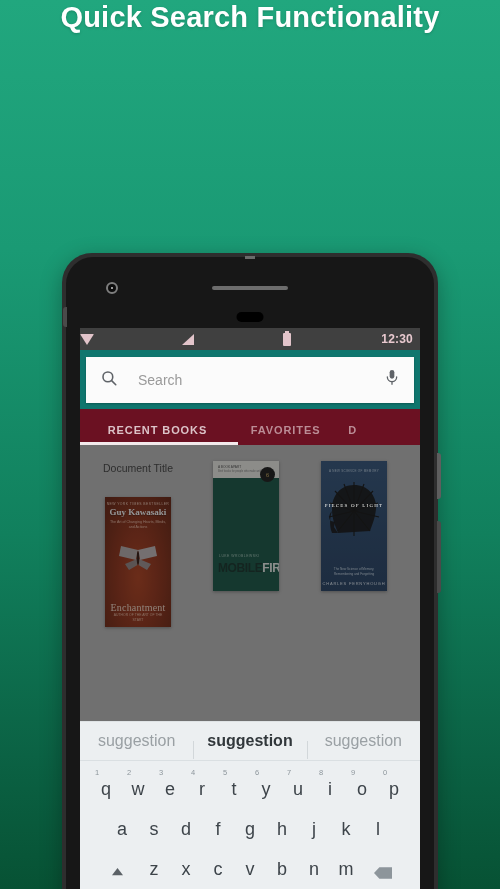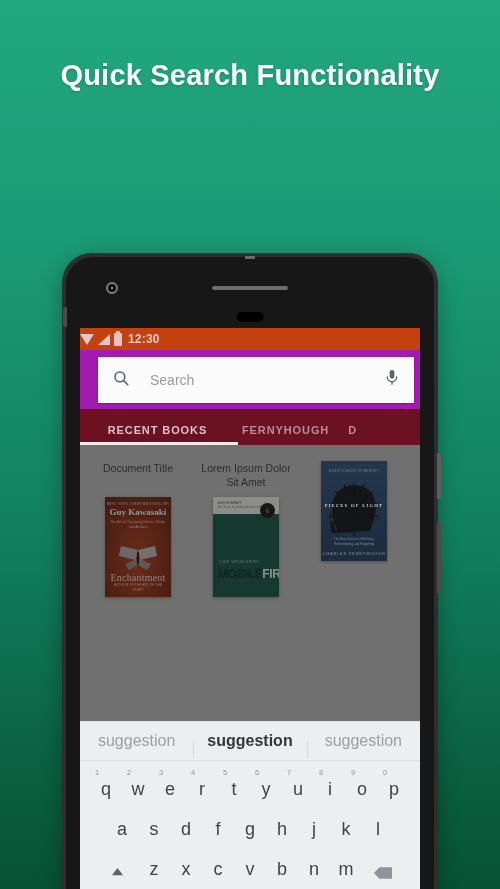--- a/index.html
+++ b/index.html
@@ -14,21 +14,20 @@
     font-family: "Liberation Sans", sans-serif;
     background: linear-gradient(180deg, #21a77e 0%, #1a9a74 28%, #11805d 60%, #0b6244 85%, #075234 100%);
     position: relative;
   }
 
   
   .hero {
     position: absolute;
     top: 0; left: 0; right: 0;
     text-align: center;
-    padding-top: 58px;
   }
   .hero-title {
     font-size: 29px;
     font-weight: bold;
     color: #ffffff;
     letter-spacing: 0.2px;
     text-shadow: 0 1px 3px rgba(0,0,0,0.18);
     line-height: 1.2;
   }
   .hero-sub {
@@ -134,24 +133,24 @@
     top: 71px;
     width: 340px;
     height: 609px;
     background: #ffffff;
     overflow: hidden;
   }
 
   
   .statusbar {
     height: 22px;
-    background: #c2410c;
+    background: #404040;
     display: flex;
     align-items: center;
-    justify-content: flex-start;
+    justify-content: space-between;
     padding-right: 7px;
     gap: 4px;
   }
   .st-time {
     color: #e8c9cf;
     font-size: 12px;
     font-weight: bold;
     letter-spacing: 0.2px;
     margin-left: 2px;
   }
@@ -176,22 +175,22 @@
   .ic-batt::before {
     content: "";
     position: absolute;
     left: 2px; top: -2px;
     width: 4px; height: 2px;
     background: #e2c4ca;
   }
 
   
   .searchwrap {
-    background: #a21caf;
-    padding: 7px 6px 6px 18px;
+    background: #0f766e;
+    padding: 7px 6px 6px 6px;
   }
   .searchbar {
     background: #fbfbfb;
     height: 46px;
     display: flex;
     align-items: center;
     padding: 0 14px;
     box-shadow: 0 1px 2px rgba(0,0,0,0.25);
   }
   .search-text {
@@ -259,21 +258,21 @@
     font-size: 10.5px;
     color: #3b3b3b;
     text-align: center;
     line-height: 1.35;
     height: 30px;
     margin-bottom: 6px;
     overflow: hidden;
   }
   .cover {
     width: 66px;
-    height: 100px;
+    height: 130px;
     position: relative;
     overflow: hidden;
     box-shadow: 0 1px 3px rgba(0,0,0,0.35);
   }
 
   
   .cover-enchantment {
     background: radial-gradient(ellipse at 50% 62%, #b03a16 0%, #8e2a10 45%, #5e1a08 100%);
   }
   .cv1-top {
@@ -479,21 +478,21 @@
               <rect x="8.5" y="1" width="7" height="13" rx="3.5"></rect>
               <path d="M5 11.5 a7 7 0 0 0 14 0" fill="none" stroke="#5f6368" stroke-width="2" stroke-linecap="round"></path>
               <line x1="12" y1="18.5" x2="12" y2="23" stroke="#5f6368" stroke-width="2"></line>
             </svg>
           </span>
         </div>
       </div>
 
       <div class="tabs">
         <div class="tab tab-1 tab-active">RECENT BOOKS</div>
-        <div class="tab tab-2">FERNYHOUGH</div>
+        <div class="tab tab-2">FAVORITES</div>
         <div class="tab tab-3">D</div>
         <div class="tab-underline"></div>
       </div>
 
       <div class="content">
         <div class="cards">
 
           <div class="card">
             <div class="card-title">Document Title</div>
             <div class="cover cover-enchantment">
@@ -506,21 +505,20 @@
                 <path d="M42 28 L18 38 L26 50 L43 40 Z" fill="#8d9297" opacity="0.85"></path>
                 <path d="M46 28 L70 38 L62 50 L45 40 Z" fill="#9aa0a5" opacity="0.85"></path>
                 <ellipse cx="44" cy="26" rx="2.6" ry="14" fill="#2a1008"></ellipse>
               </svg>
               <div class="cv1-title">Enchantment</div>
               <div class="cv1-foot">AUTHOR OF THE ART OF THE START</div>
             </div>
           </div>
 
           <div class="card">
-            <div class="card-title">Lorem Ipsum Dolor Sit Amet</div>
             <div class="cover cover-mobilefirst">
               <div class="cv2-strip">
                 <div class="cv2-strip-t1">A BOOK APART</div>
                 <div class="cv2-strip-t2">Brief books for people who make websites</div>
               </div>
               <div class="cv2-badge">6</div>
               <div class="cv2-author">LUKE WROBLEWSKI</div>
               <div class="cv2-title"><span>MOBILE</span><span class="lite">FIRST</span></div>
             </div>
           </div>

